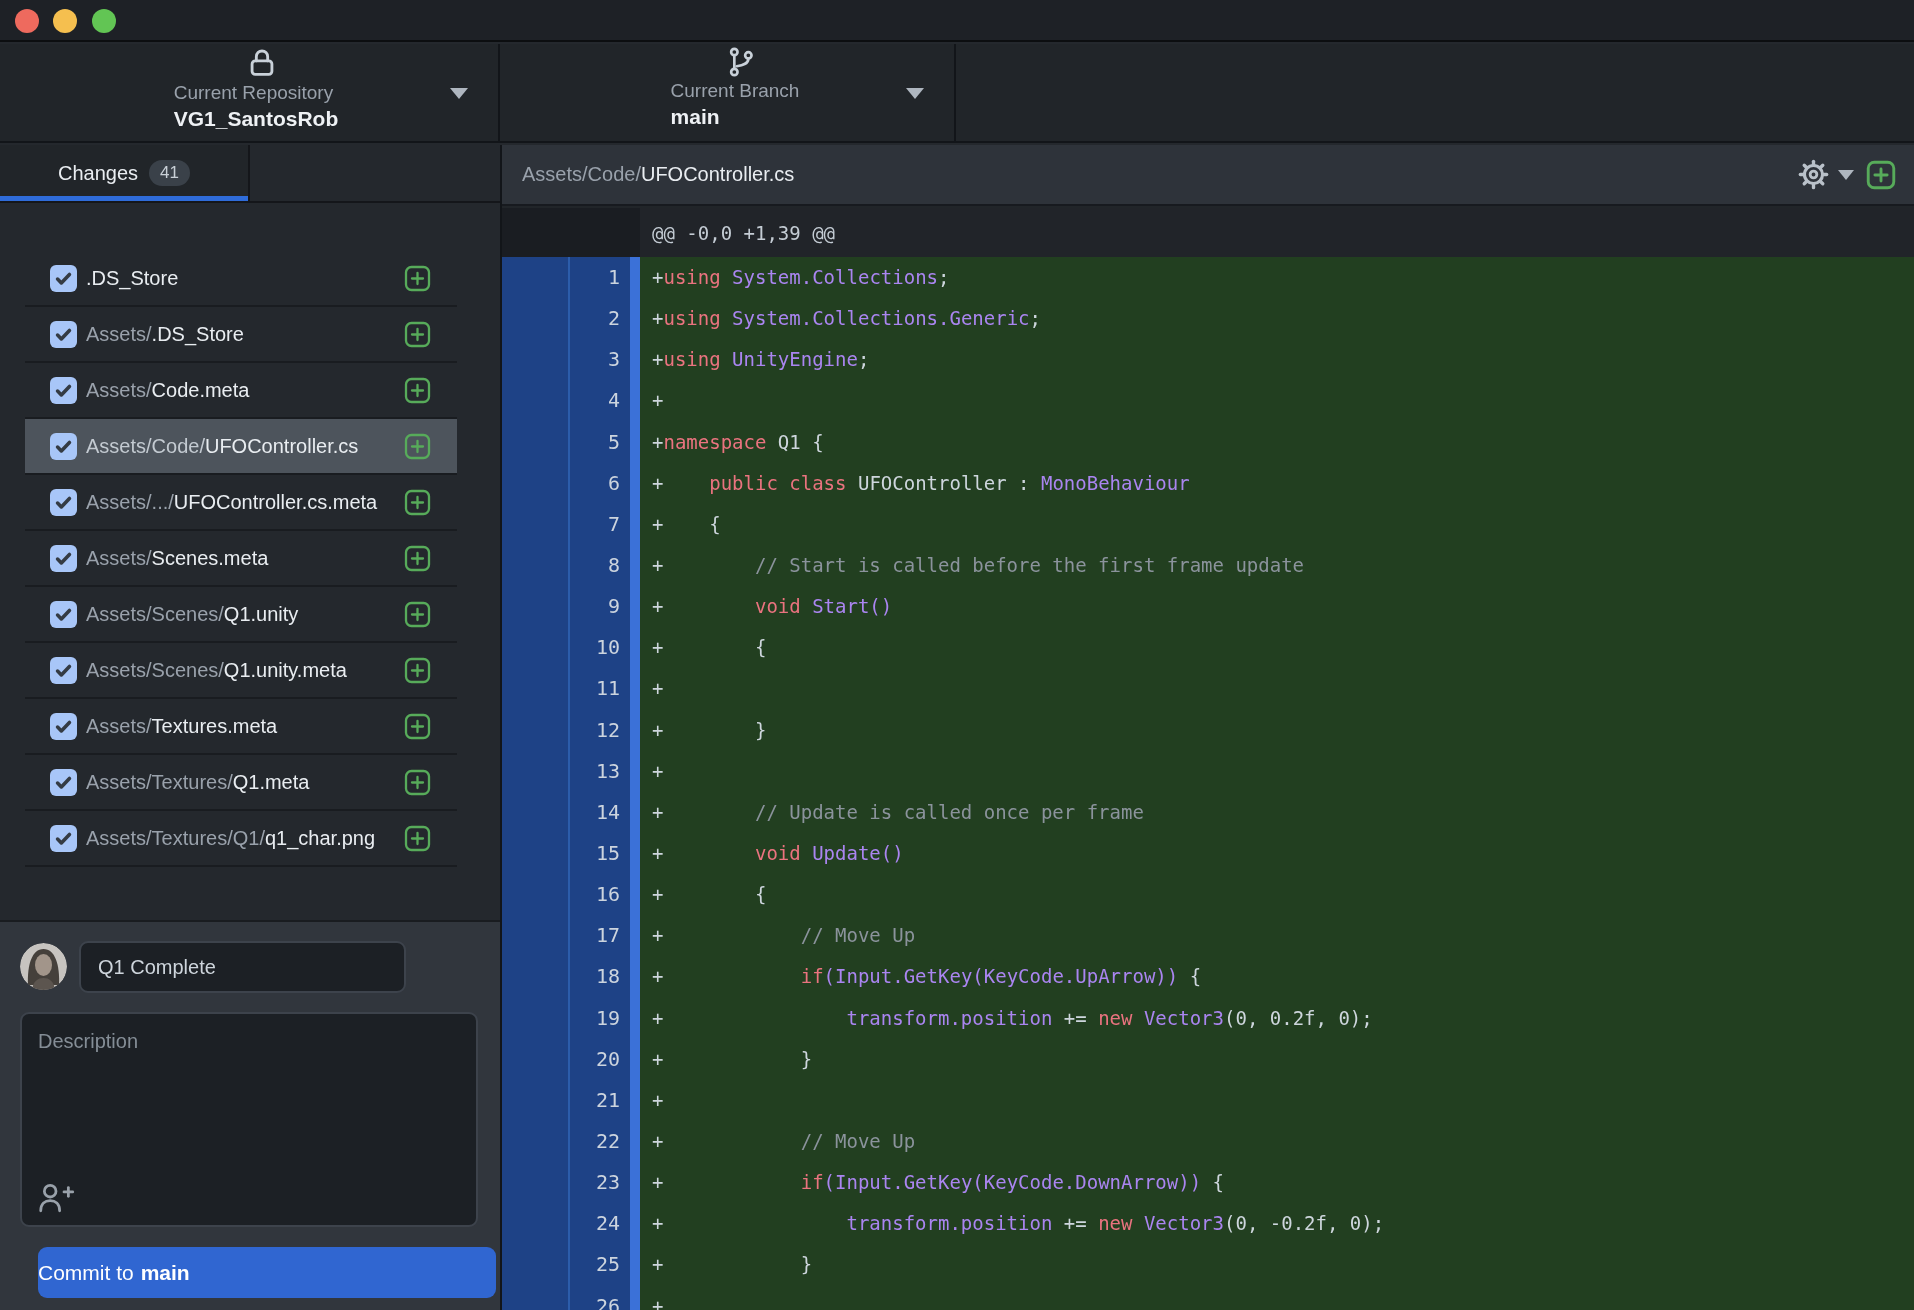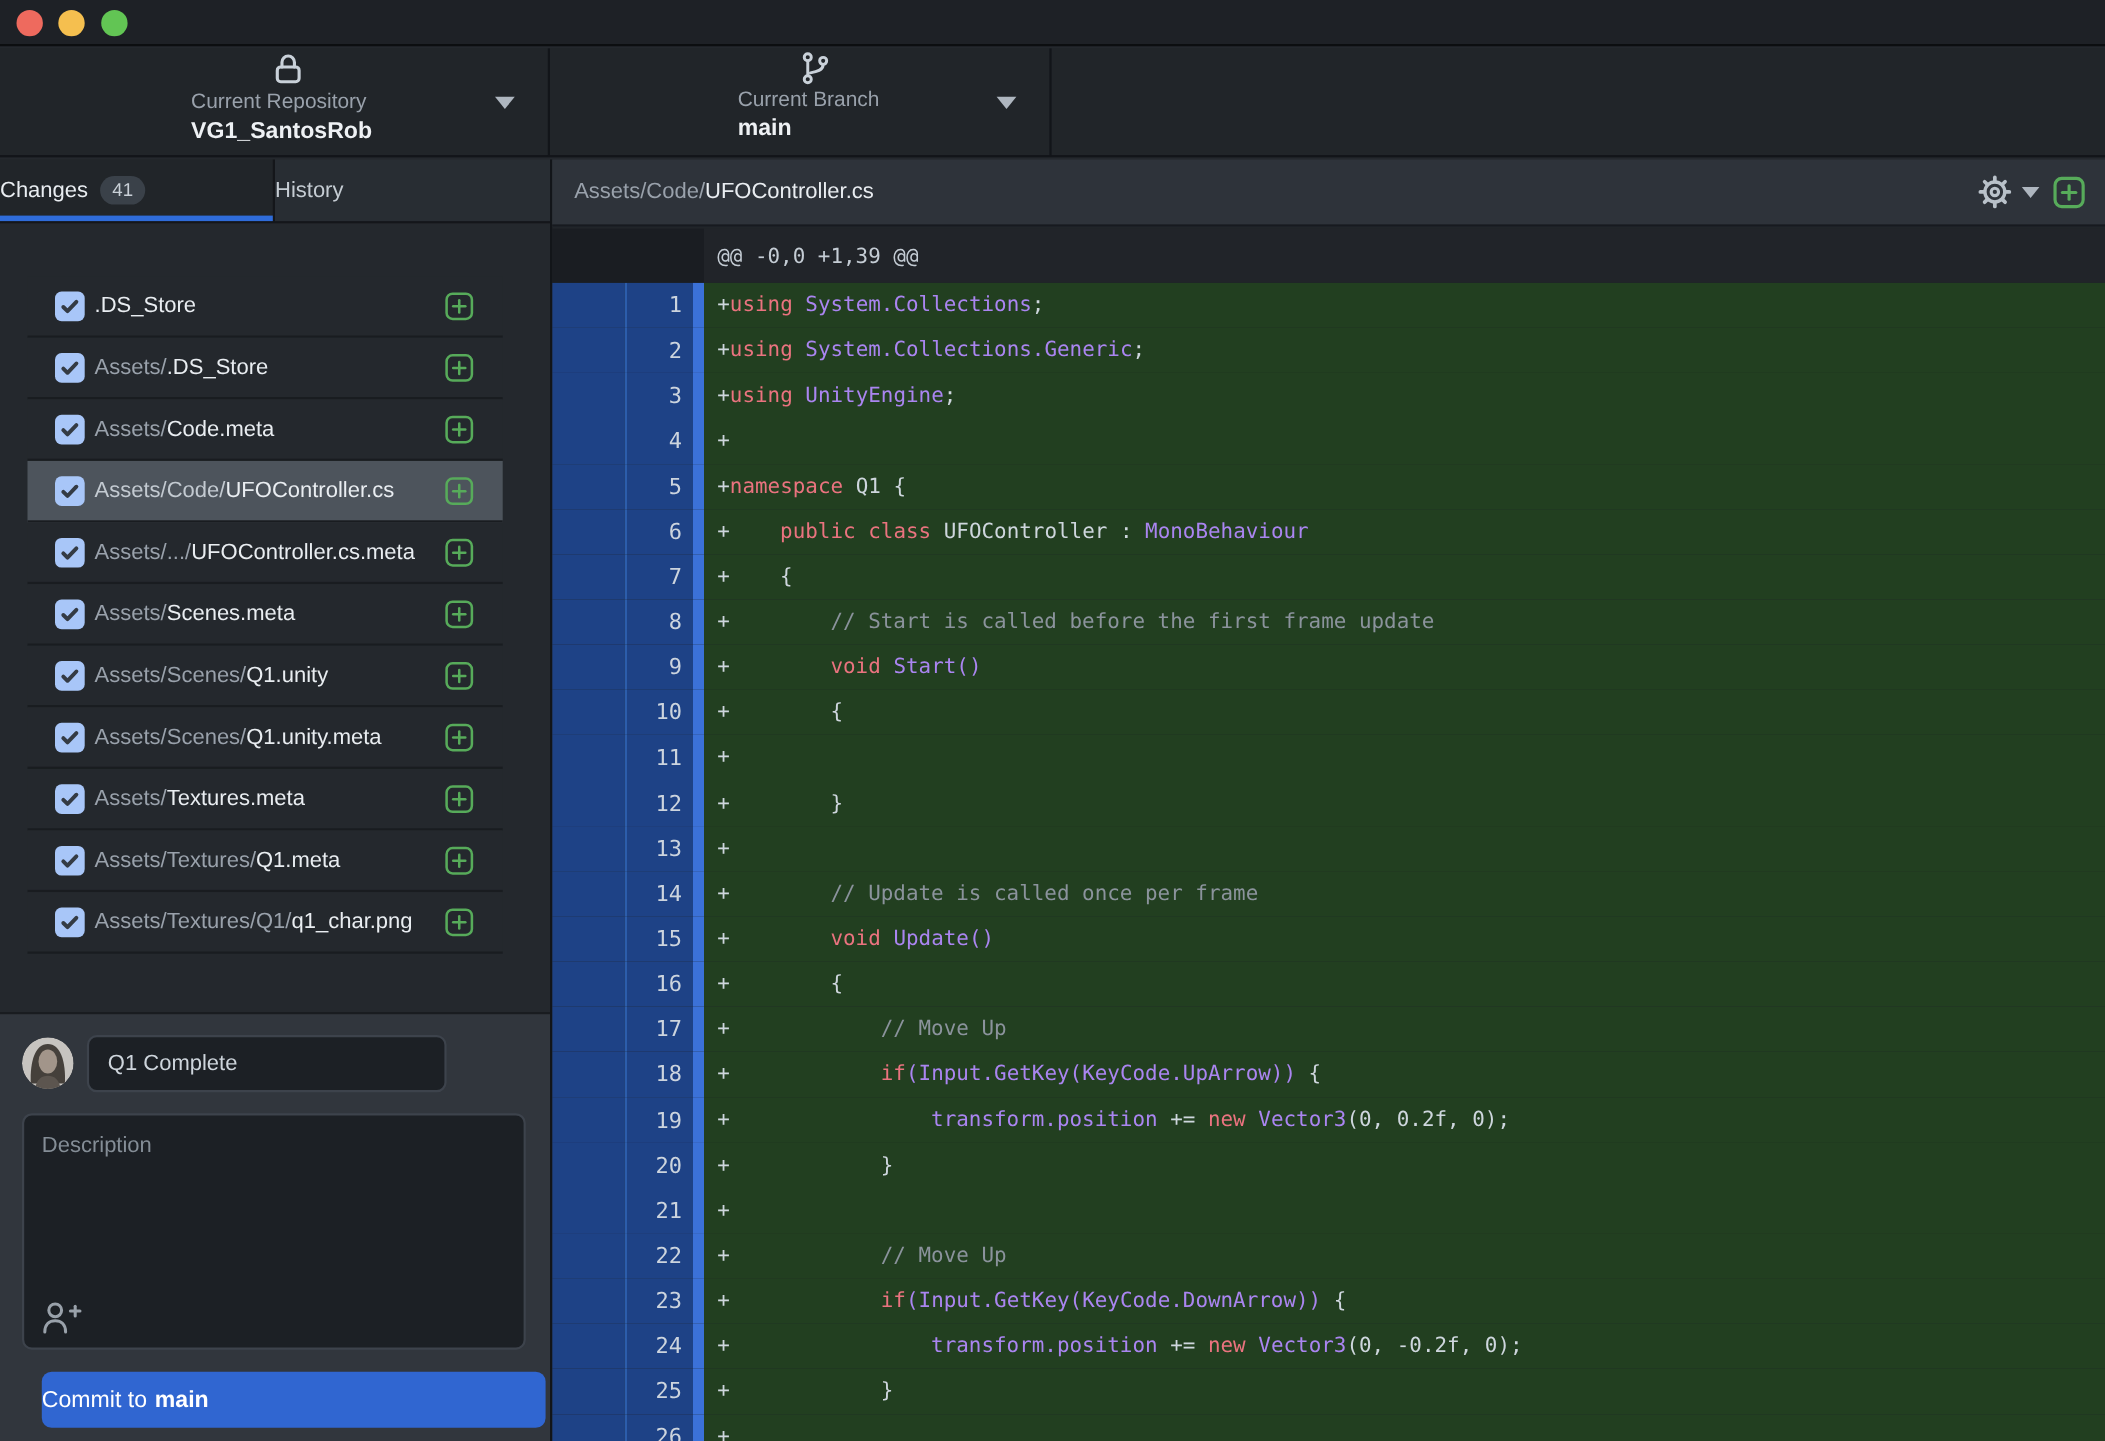--- a/index.html
+++ b/index.html
@@ -21,21 +21,21 @@
   .tool-icon { margin-left:25px; width:34px; display:flex; justify-content:center; }
   .tool-text { margin-left:14px; display:flex; flex-direction:column; gap:3px; }
   .tool-label { font-size:19px; color:#99a1ab; }
   .tool-value { font-size:21px; font-weight:700; color:#eef1f4; }
   .chevron-down { width:0; height:0; border-left:9px solid transparent; border-right:9px solid transparent; border-top:11px solid #aeb6bf; position:absolute; top:44px; }
   #sec-repo .chevron-down { right:30px; }
   #sec-branch .chevron-down { right:30px; }
   
   #sidebar { position:absolute; left:0; top:145px; width:500px; height:1165px; background:#24282d; }
   #tabbar { position:absolute; left:0; top:0; width:500px; height:58px; display:flex; border-bottom:2px solid #14161a; }
-  .tab { width:250px; display:flex; align-items:center; gap:11px; font-size:20px; color:#c5ccd3; background:#282d33; position:relative; cursor:pointer; }
+  .tab { width:250px; display:flex; align-items:center; justify-content:center; gap:11px; font-size:20px; color:#c5ccd3; background:#282d33; position:relative; cursor:pointer; }
   .tab.active { background:#212529; color:#e9edf1; border-right:2px solid #14161a; }
   .tab.active .tab-underline { position:absolute; left:0; bottom:0; width:100%; height:5px; background:#2f6cd9; }
   .badge { background:#3a4149; color:#c9d0d7; font-size:17px; padding:3px 11px; border-radius:13px; }
   #select-all-row { position:absolute; left:0; top:60px; width:500px; height:56px; background:#2c3138; border-bottom:2px solid #191c20; display:flex; align-items:center; }
   #select-all-row .row-label { position:absolute; left:0; width:100%; text-align:center; font-size:20px; color:#dde2e8; }
   .checkbox { position:absolute; left:25px; width:27px; height:27px; background:#a8c6f8; border-radius:6px; display:flex; align-items:center; justify-content:center; }
   #file-list { position:absolute; left:0; top:106px; width:432px;margin-left:25px; }
   .file-row { position:relative; height:56px; background:#24282d; border-bottom:2px solid #191c20; display:flex; align-items:center; cursor:pointer; }
   .file-row.selected { background:#4d545c; }
   .file-path { position:absolute; left:61px; font-size:20px; white-space:nowrap; }
@@ -120,23 +120,20 @@
     </div>
   </div>
 
   <div id="sidebar">
     <div id="tabbar">
       <div class="tab active">
         <span>Changes</span>
         <span class="badge">41</span>
         <span class="tab-underline"></span>
       </div>
-      <div class="tab">
-        <span>History</span>
-      </div>
     </div>
     <div id="file-list">
         <div class="file-row">
           <span class="checkbox">
             <svg width="19" height="19" viewBox="0 0 16 16" fill="none" stroke="#343b44" stroke-width="3" stroke-linecap="round" stroke-linejoin="round">
               <path d="M3 8.5 L6.2 11.7 L13 4.6"></path>
             </svg>
           </span>
           <span class="file-path"><span class="file-dir"></span><span class="file-name">.DS_Store</span></span>
           <span class="file-status">

